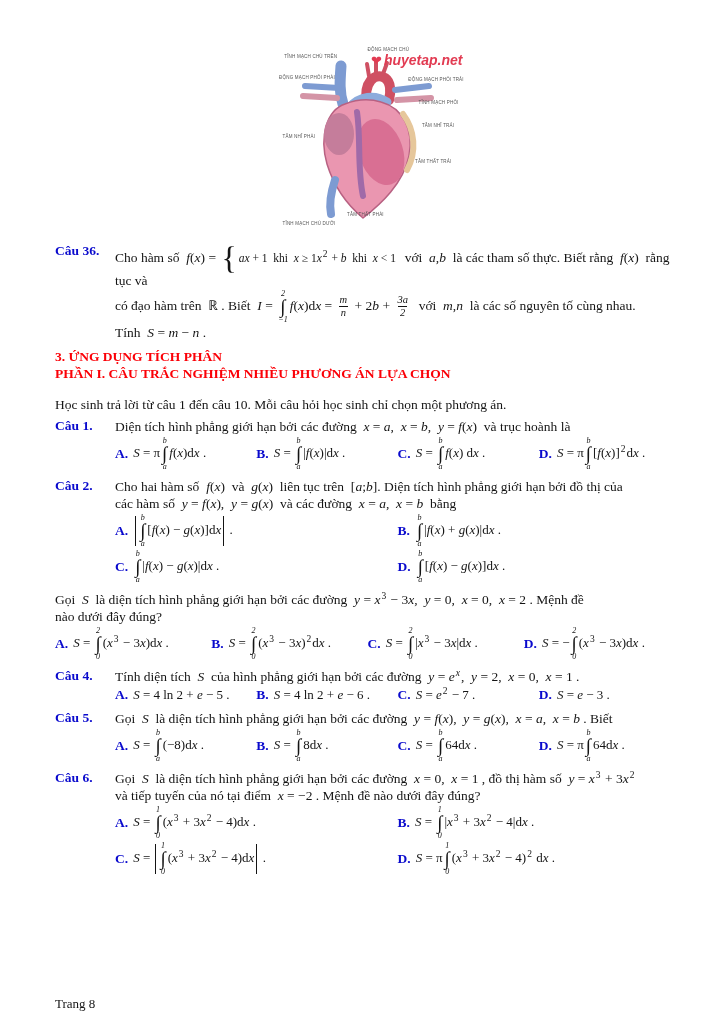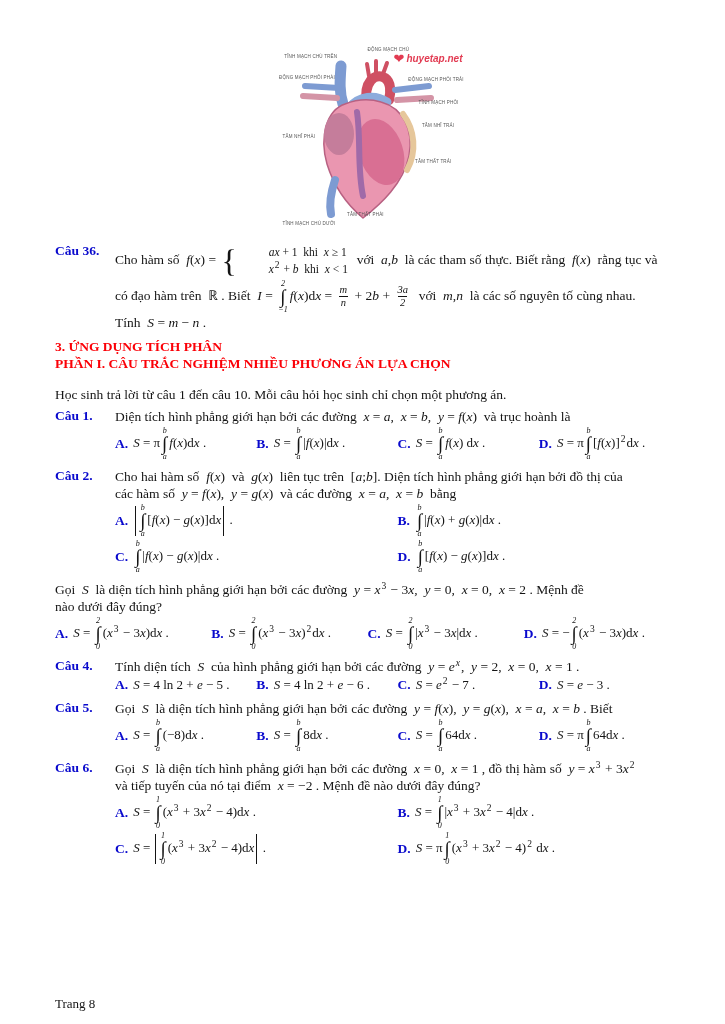--- a/index.html
+++ b/index.html
@@ -3,21 +3,21 @@
 <meta charset="utf-8">
 <style>
   html,body{margin:0;padding:0;background:#ffffff;}
   body{width:725px;height:1024px;overflow:hidden;font-family:"Liberation Serif",serif;color:#141414;font-size:13.5px;}
   .page{box-sizing:border-box;width:725px;height:1024px;padding:10px 45px 12px 55px;display:flex;flex-direction:column;position:relative;}
 
   
   .figure{width:170px;height:178px;margin:42px auto 8px;position:relative;flex:none;}
   .wm{position:absolute;top:0px;right:-10px;display:flex;align-items:center;gap:2px;}
   .wm-heart{color:#e23b52;font-size:13px;line-height:1;}
-  .wm-text{color:#e23b52;font-weight:bold;font-style:italic;font-size:10px;font-family:"Liberation Sans",sans-serif;}
+  .wm-text{color:#e23b52;font-weight:bold;font-style:italic;font-size:14px;font-family:"Liberation Sans",sans-serif;}
   .fig-label{position:absolute;font-family:"Liberation Sans",sans-serif;font-size:4.5px;color:#555;white-space:nowrap;letter-spacing:.2px;}
 
   
   .qrow{display:flex;margin-top:5px;flex:none;}
   .qlabel{width:60px;flex:none;color:#0a0acd;font-weight:bold;}
   .qbody{flex:1;min-width:0;}
   .qline{margin:1px 0;}
   .heading{font-weight:bold;color:#fb0007;margin-top:7px;flex:none;}
   .intro{margin-top:15px;flex:none;}
   .orow{display:flex;margin:2px 0;align-items:center;}
@@ -34,21 +34,21 @@
   .msup{font-size:9.5px;position:relative;top:-5px;margin:0 1px;}
   .mint{display:inline-flex;flex-direction:column;align-items:center;vertical-align:middle;line-height:1;margin:0 2px;}
   .mint .lim{font-size:8px;font-style:italic;line-height:1;}
   .mint .sign{font-size:19px;line-height:.95;}
   .mfrac{display:inline-flex;flex-direction:column;align-items:center;vertical-align:middle;line-height:1.15;font-size:10.5px;font-style:italic;margin:0 2px;}
   .mfrac .den{border-top:1px solid #141414;padding:0 2px;}
   .mfrac .num{padding:0 2px;}
   .tbar{display:inline-block;width:1px;height:30px;background:#141414;vertical-align:middle;margin:0 2px;}
   .mcases{display:inline-flex;align-items:center;vertical-align:middle;margin:0 2px;}
   .mcases .brace{font-size:32px;font-weight:300;line-height:.9;margin-right:2px;}
-  .mcases .crows{display:flex;flex-direction:column;font-size:11.5px;line-height:1.5;margin-left:30px;}
+  .mcases .crows{display:flex;font-size:11.5px;line-height:1.5;}
 </style>
 </head>
 <body>
 
 <div class="page">
 
   <div class="figure">
     <svg viewBox="0 0 170 178" width="170" height="178">
       <path d="M58 14 C57 28 56 40 60 52" stroke="#7d9bd2" stroke-width="11" fill="none" stroke-linecap="round"></path>
       <path d="M84 52 C80 30 92 20 102 26 C108 30 108 40 106 48" stroke="#cf5063" stroke-width="10" fill="none" stroke-linecap="round"></path>

